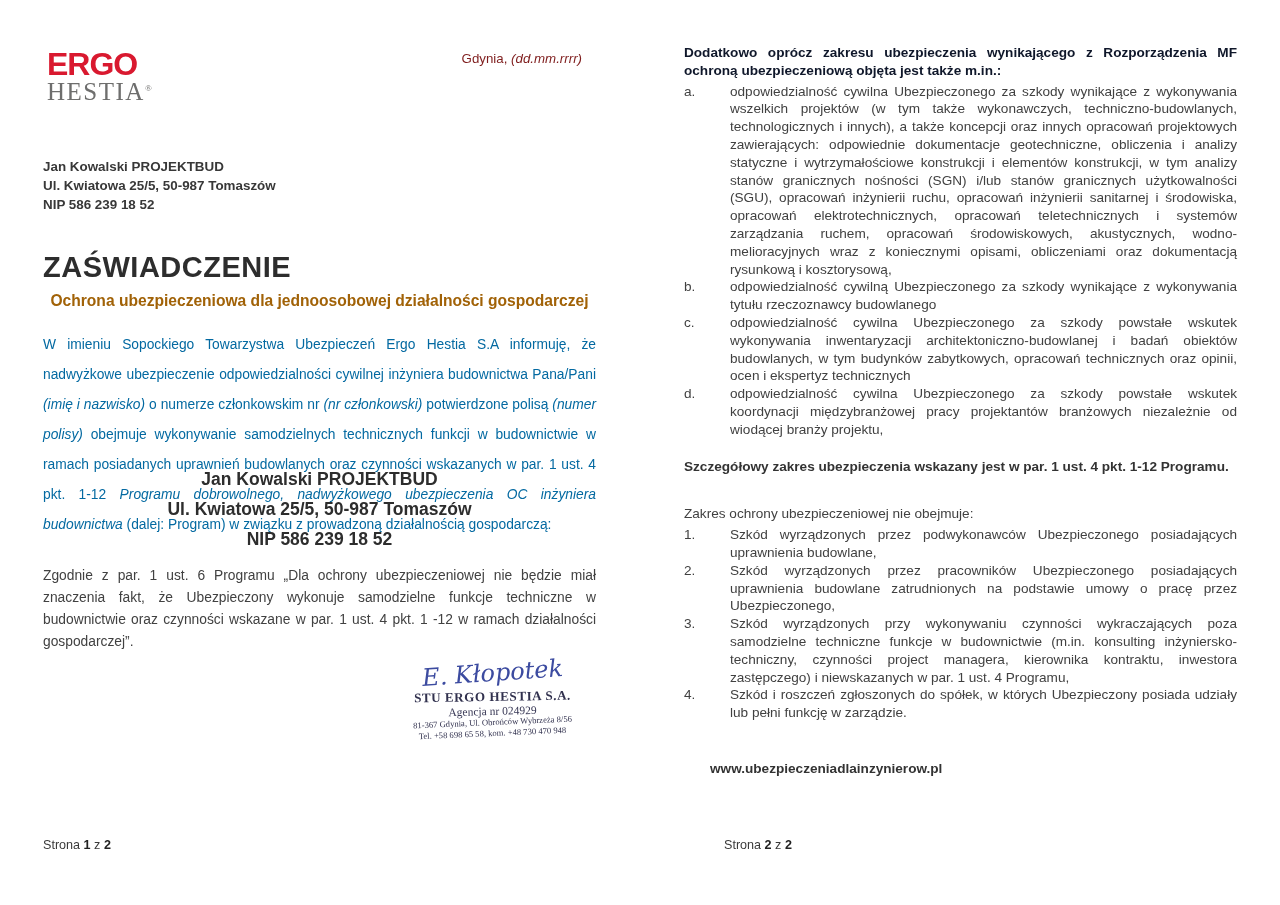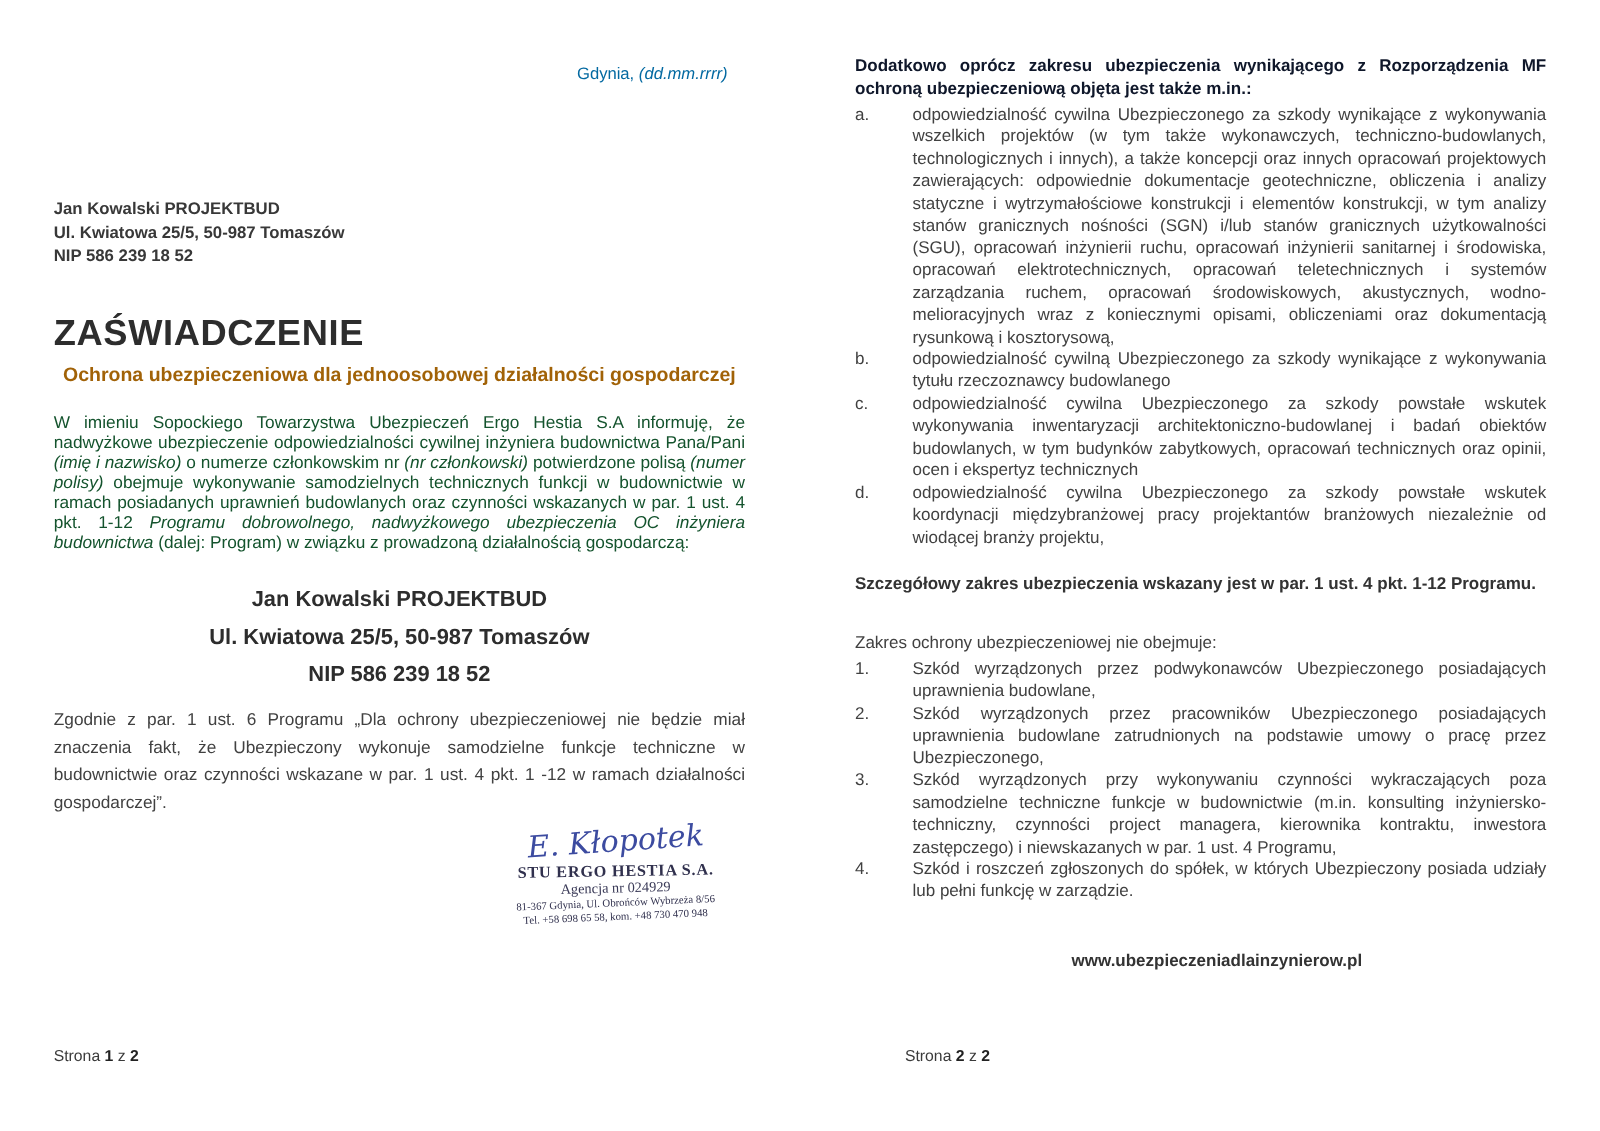--- a/index.html
+++ b/index.html
@@ -9,29 +9,29 @@
   .page { position:absolute; }
   #page1 { left:43px; top:0; width:553px; height:905px; }
   #page2 { left:684px; top:44px; width:553px; }
 
   
   .logo { position:absolute; top:49px; left:4px; line-height:1; }
   .logo-ergo { font-size:32px; font-weight:bold; letter-spacing:-1px; color:#d9192f; line-height:0.95; }
   .logo-hestia { font-family:"Liberation Serif", serif; font-size:25px; color:#6e6e6d; letter-spacing:1.5px; line-height:1; }
   .logo-reg { font-size:9px; vertical-align:super; letter-spacing:0; }
 
-  .dateline { position:absolute; top:51px; right:14px; font-size:13.3px; color:#0369a1; }
+  .dateline { position:absolute; top:51px; right:14px; font-size:13.3px; color:#7f1d1d; }
   .dateline .it { font-style:italic; }
 
   .recipient { position:absolute; top:157px; left:0; font-size:13.4px; font-weight:bold; line-height:19px; color:#383838; }
 
   .doc-title { position:absolute; top:251px; left:0; width:100%; text-align:left; font-size:29px; font-weight:bold; color:#2d2d2d; letter-spacing:0.5px; }
   .doc-subtitle { position:absolute; top:292px; left:0; width:100%; text-align:center; font-size:15.6px; font-weight:bold; color:#a16207; }
 
-  .intro { position:absolute; top:330px; left:0; width:100%; font-size:13.8px; line-height:16px; text-align:justify; color:#14532d; }
+  .intro { position:absolute; top:330px; left:0; width:100%; font-size:13.8px; line-height:30px; text-align:justify; color:#0369a1; }
   .intro .it { font-style:italic; }
 
   .insured { position:absolute; top:464px; left:0; width:100%; text-align:center; font-size:17.5px; font-weight:bold; line-height:30px; color:#2d2d2d; }
 
   .note { position:absolute; top:565px; left:0; width:100%; font-size:13.8px; line-height:22px; text-align:justify; color:#414141; }
 
   .stamp { position:absolute; top:659px; left:347px; width:205px; text-align:center; }
   .signature { font-family:"DejaVu Serif", serif; font-style:italic; font-size:24px; color:#3c4ba0; transform:rotate(-4deg); margin-bottom:2px; }
   .stamp-l1 { font-family:"Liberation Serif", serif; font-weight:bold; font-size:13px; letter-spacing:0.6px; color:#31314e; transform:rotate(-1deg); }
   .stamp-l2 { font-family:"Liberation Serif", serif; font-size:11.5px; color:#3a3a57; transform:rotate(-1.5deg); }
@@ -43,27 +43,31 @@
   .footer b { color:#222; }
 
   
   #page2 { font-size:13.6px; line-height:17.8px; color:#414141; }
   .p2-intro { font-weight:bold; text-align:justify; color:#0f172a; margin-bottom:3px; }
   .li { display:flex; text-align:justify; }
   .li .marker { flex:none; width:26px; }
   .li .text { flex:1; text-align:justify;margin-left:20px; }
   .scope-bold { font-weight:bold; color:#333333; margin-top:19px; text-align:justify; }
   .excl-heading { margin-top:30px; margin-bottom:3px; }
-  .website { font-weight:bold; color:#333333; margin-top:38px; margin-left:26px;text-align:center; }
+  .website { font-weight:bold; color:#333333; margin-top:38px; margin-left:26px; }
 </style>
 </head>
 <body>
 
 <div class="page" id="page1">
 
+  <div class="logo">
+    <div class="logo-ergo">ERGO</div>
+    <div class="logo-hestia"><span>HESTIA</span><span class="logo-reg">®</span></div>
+  </div>
 
   <div class="dateline"><span>Gdynia, </span><span class="it">(dd.mm.rrrr)</span></div>
 
   <div class="recipient">
     <div>Jan Kowalski PROJEKTBUD</div>
     <div>Ul. Kwiatowa 25/5, 50-987 Tomaszów</div>
     <div>NIP 586 239 18 52</div>
   </div>
 
   <div class="doc-title">ZAŚWIADCZENIE</div>

